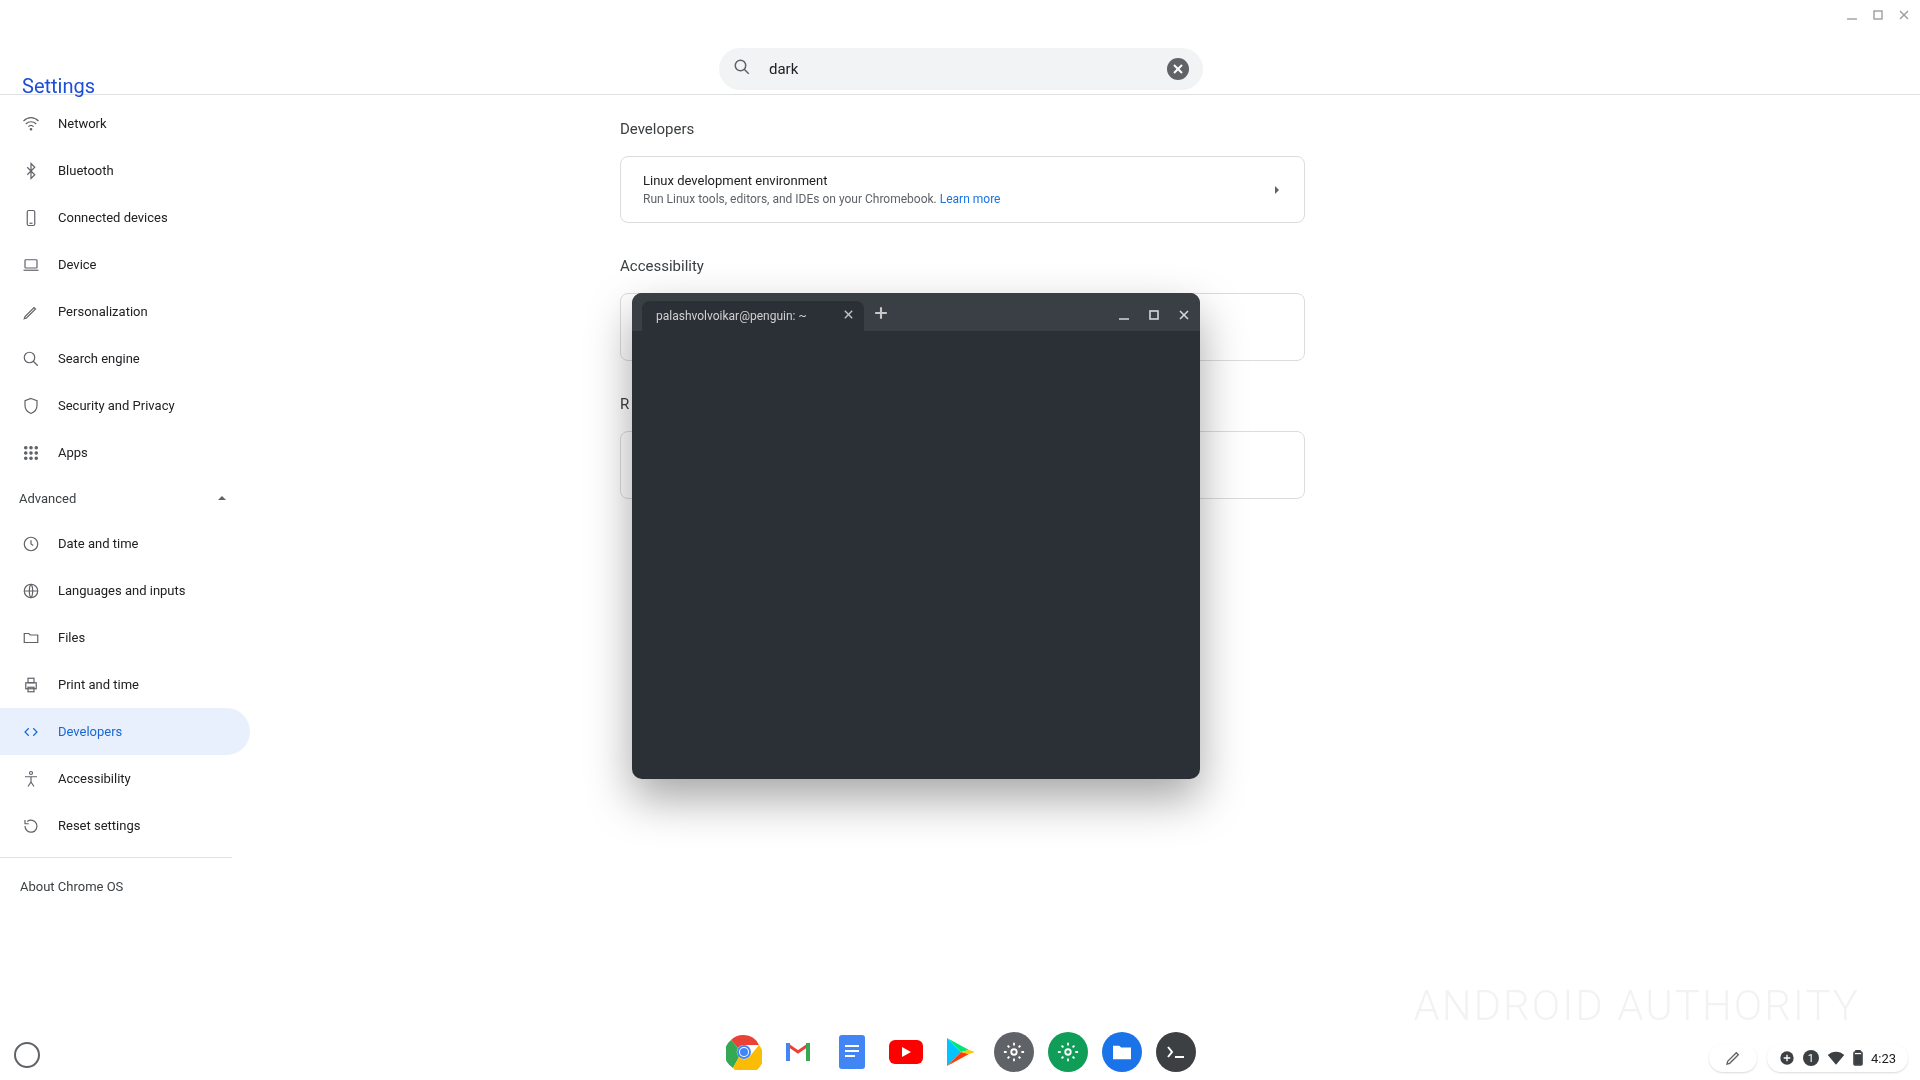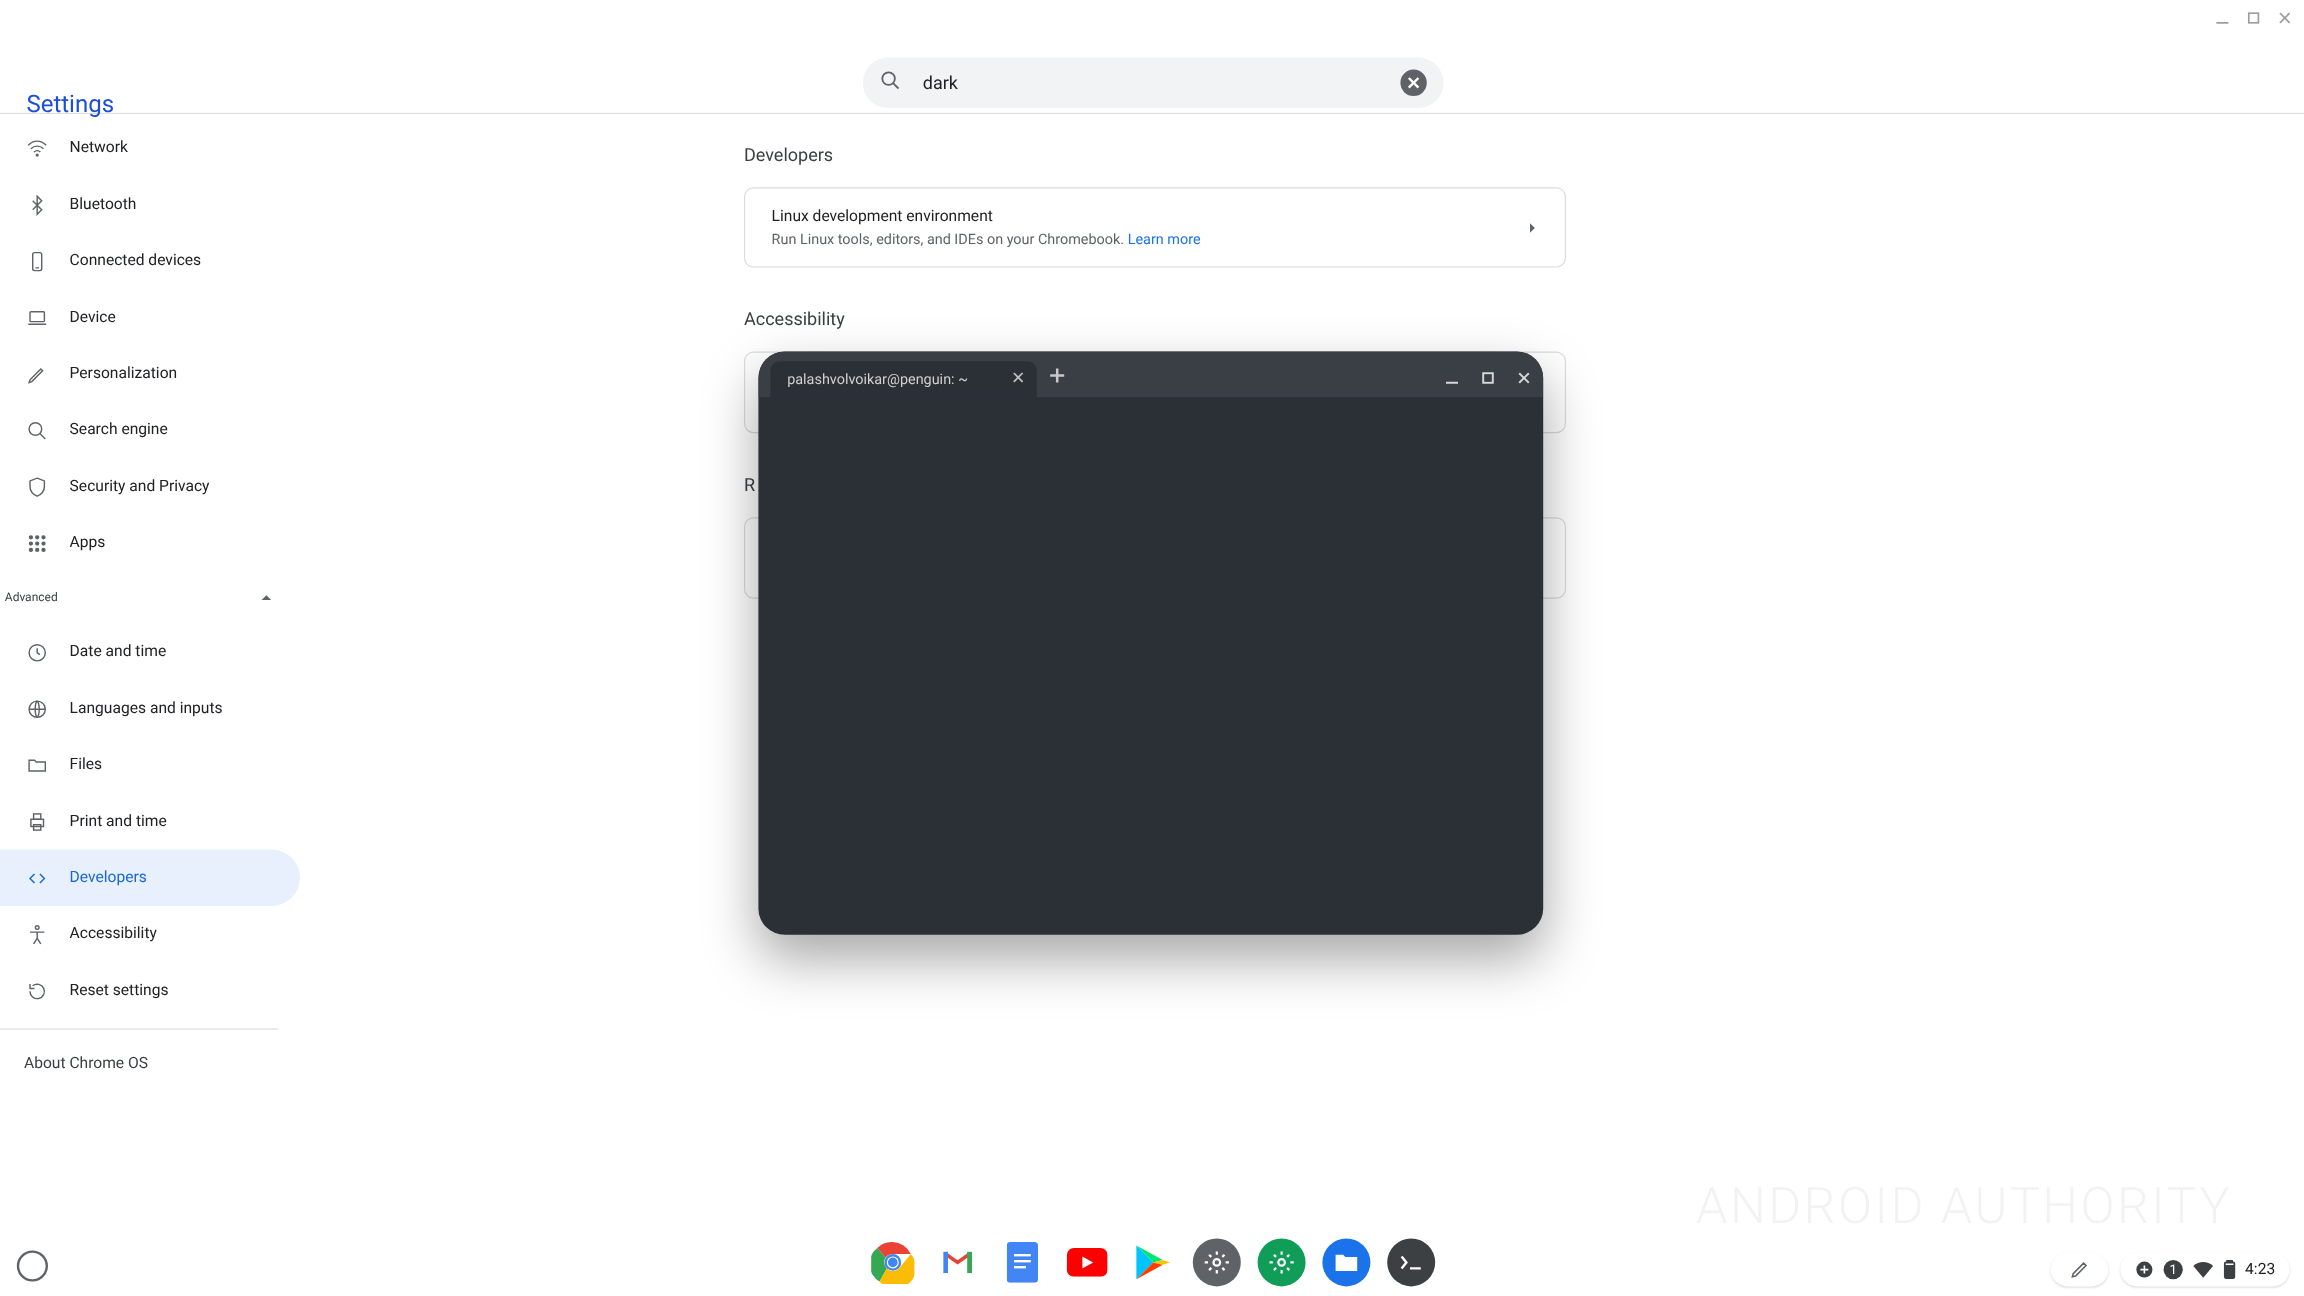--- a/index.html
+++ b/index.html
@@ -19,37 +19,37 @@
   .searchwrap .clr{ width:22px; height:22px; border-radius:50%; background:#5f6368; display:flex; align-items:center; justify-content:center; }
   .searchwrap .clr svg{ width:12px;height:12px; stroke:#fff; stroke-width:2; }
 
   
   .sidebar { position:absolute; top:100px; left:0; width:250px; }
   .navitem { display:flex; align-items:center; height:47px; padding-left:20px; font-size:13px; color:#202124; cursor:pointer; border-top-right-radius:24px; border-bottom-right-radius:24px; }
   .navitem .nicon { width:22px; display:flex; align-items:center; justify-content:center; margin-right:16px; }
   .navitem .nicon svg { width:18px; height:18px; stroke:#5f6368; stroke-width:1.6; fill:none; }
   .navitem.selected { background:#e8f0fe; color:#1967d2; }
   .navitem.selected .nicon svg{ stroke:#1967d2; }
-  .advhdr { display:flex; align-items:center; justify-content:space-between; height:44px; padding-left:4px; padding-right:22px; font-size:10px; color:#3c4043; cursor:pointer; }
+  .advhdr { display:flex; align-items:center; justify-content:space-between; height:44px; padding-left:19px; padding-right:22px; font-size:13px; color:#3c4043; cursor:pointer; }
   .advhdr svg{ width:12px; height:12px; fill:#5f6368; }
   .sep { height:1px; background:#e0e0e0; margin:8px 18px 8px 0; }
   .about { padding-left:20px; font-size:13px; color:#3c4043; height:40px; display:flex; align-items:center; }
 
   
   .main { position:absolute; left:620px; top:120px; width:685px; }
   .sectionhdr { font-size:15px; color:#3c4043; margin-bottom:18px; }
   .card { border:1px solid #dadce0; border-radius:8px; padding:16px 22px; display:flex; align-items:center; justify-content:space-between; margin-bottom:34px; }
   .card .ctitle { font-size:13px; color:#202124; margin-bottom:4px; }
   .card .csub { font-size:12px; color:#5f6368; }
   .card .csub a { color:#1a73e8; text-decoration:none; }
   .card .chev svg{ width:10px; height:10px; fill:#5f6368; }
   .ghostcard { border:1px solid #dadce0; border-radius:8px; height:68px; margin-bottom:34px; }
 
   
-  .term { position:absolute; left:632px; top:293px; width:654px; height:486px; background:#2b2f36; border-radius:22px; overflow:hidden; box-shadow:0 20px 45px rgba(0,0,0,.35); }
+  .term { position:absolute; left:632px; top:293px; width:568px; height:486px; background:#2b2f36; border-radius:10px; overflow:hidden; box-shadow:0 20px 45px rgba(0,0,0,.35); }
   .term-titlebar { height:38px; background:#3a3f46; display:flex; align-items:center; padding:0 10px; }
   .term-tab { background:#2b2f36; border-radius:8px 8px 0 0; height:30px; margin-top:8px; display:flex; align-items:center; padding:0 10px 0 14px; font-size:12px; color:#d0d0d0; gap:36px; }
   .term-tab .tx svg{ width:11px;height:11px; stroke:#c0c0c0; stroke-width:1.6; }
   .term-add { margin-left:10px; width:14px;height:14px; }
   .term-add svg{ width:100%;height:100%; stroke:#c8c8c8; stroke-width:1.8; }
   .term-winbtns { margin-left:auto; display:flex; gap:18px; align-items:center; }
   .term-winbtns div{ width:12px;height:12px; }
   .term-winbtns svg{ width:100%;height:100%; stroke:#d7d7d7; stroke-width:1.6; fill:none; }
   .term-body { padding:10px 8px; font-family:"DejaVu Sans Mono","Consolas",monospace; font-size:13px; color:#cfd2d6; white-space:pre; }
   .term-body .u{ color:#8bd35a; }

